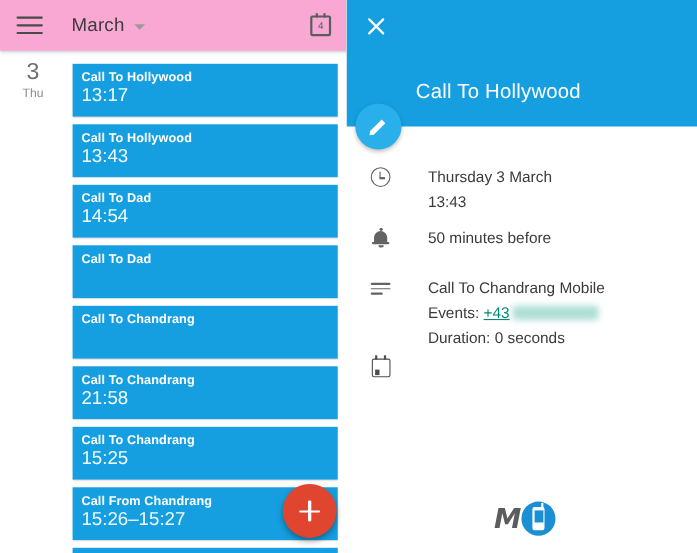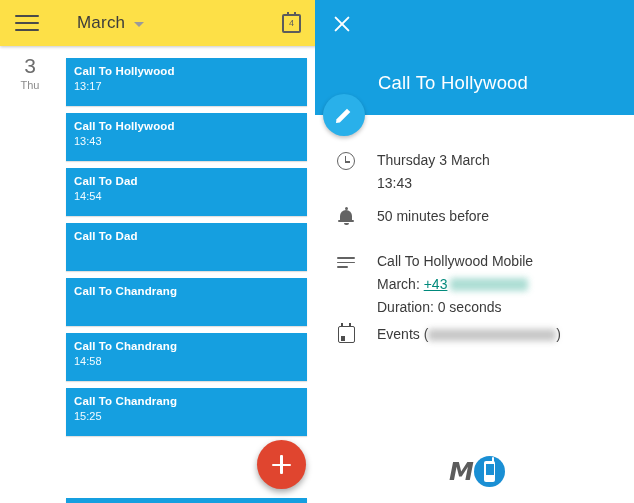--- a/index.html
+++ b/index.html
@@ -13,23 +13,23 @@
 
   
   .left-pane {
     position: absolute; left: 0; top: 0;
     width: 315px; height: 503px;
     background: #ffffff; overflow: hidden;
   }
   .toolbar {
     position: absolute; left: 0; top: 0;
     width: 359px; height: 46px;
-    background: #fde047;
+    background: #f9a8d4;
     box-shadow: 0 1px 3px rgba(0,0,0,0.22);
-    display: flex; align-items: center; gap: 12px;
+    display: flex; align-items: center;
   }
   .hamburger {
     width: 24px; height: 16px;
     margin-left: 15px;
     display: flex; flex-direction: column; justify-content: space-between;
     cursor: pointer;
   }
   .hamburger i { display: block; height: 2px; background: #4a4a4a; border-radius: 1px; }
   .month-wrap {
     margin-left: 26px;
@@ -74,21 +74,21 @@
     position: absolute; left: 66px; top: 50px;
     width: 241px; height: 453px;
   }
   .event-card {
     position: absolute; left: 0; width: 241px; height: 48px;
     background: #159fe0; color: #ffffff;
     padding: 6px 0 0 8px; cursor: pointer;
     box-shadow: 0 1px 1px rgba(0,0,0,0.12);
   }
   .ev-title { font-size: 11.5px; font-weight: bold; line-height: 15px; letter-spacing: .1px; }
-  .ev-time  { font-size: 11px; line-height: 15px; color: #f2fbff; }
+  .ev-time  { font-size: 17px; line-height: 15px; color: #f2fbff; }
 
   .fab {
     position: absolute; left: 257px; top: 440px;
     width: 49px; height: 49px; border-radius: 50%;
     background: #e0452f;
     box-shadow: 0 3px 6px rgba(0,0,0,0.35);
     cursor: pointer; z-index: 6;
   }
   .fab::before, .fab::after {
     content: ""; position: absolute; background: #fff; border-radius: 1px;
@@ -126,21 +126,21 @@
     width: 42px; height: 42px; border-radius: 50%;
     background: #29b0ea;
     box-shadow: 0 2px 4px rgba(0,0,0,0.25);
     cursor: pointer; z-index: 5;
   }
   .edit-fab svg { position: absolute; left: 11px; top: 11px; }
 
   .rows { position: absolute; left: 0; top: 115px; width: 319px; }
   .drow { position: absolute; left: 0; width: 319px; display: flex; }
   .drow .ico { width: 62px; flex: 0 0 62px; display: flex; justify-content: center; padding-top: 3px; }
-  .drow .body { flex: 1; }
+  .drow .body { flex: 1; margin-left: 12px; }
   .dtext { font-size: 14px; color: #3b3b3b; line-height: 23px; }
   .dlink { color: #00897b; text-decoration: underline; font-size: 14px; }
   .blur-chip {
     display: inline-block; vertical-align: -2px;
     height: 13px; border-radius: 2px;
     background: #9fd8cd;
     filter: blur(3px);
     opacity: .85;
   }
   .blur-chip.grey { background: #b9b9b9; filter: blur(3.2px); opacity: .8; }
@@ -241,25 +241,29 @@
           <div class="ev-time">14:54</div>
         </div>
         <div class="event-card" style="top: 173px;">
           <div class="ev-title">Call To Dad</div>
         </div>
         <div class="event-card" style="top: 228px;">
           <div class="ev-title">Call To Chandrang</div>
         </div>
         <div class="event-card" style="top: 283px;">
           <div class="ev-title">Call To Chandrang</div>
-          <div class="ev-time">14:58</div>
+          <div class="ev-time">21:58</div>
         </div>
         <div class="event-card" style="top: 338px;">
           <div class="ev-title">Call To Chandrang</div>
           <div class="ev-time">15:25</div>
+        </div>
+        <div class="event-card" style="top: 393px;">
+          <div class="ev-title">Call From Chandrang</div>
+          <div class="ev-time">15:26–15:27</div>
         </div>
         <div class="event-card" style="top: 448px;"></div>
       </div>
 
     <div class="fab"></div>
   </div>
 
   <div class="right-pane">
 
     <div class="detail-header">
@@ -300,37 +304,34 @@
 
       <div class="drow" style="top:135px">
         <div class="ico">
           <div class="ico-lines">
             <i style="top:4px;width:18px"></i>
             <i style="top:8.5px;width:18px"></i>
             <i style="top:13px;width:11px"></i>
           </div>
         </div>
         <div class="body">
-          <div class="dtext">Call To Hollywood Mobile</div>
+          <div class="dtext">Call To Chandrang Mobile</div>
           <div class="dtext">
-            <span>March: </span><a class="dlink" href="#">+43</a><span class="blur-chip" style="width:78px;margin-left:3px"></span>
+            <span>Events: </span><a class="dlink" href="#">+43</a><span class="blur-chip" style="width:78px;margin-left:3px"></span>
           </div>
           <div class="dtext">Duration: 0 seconds</div>
         </div>
       </div>
 
       <div class="drow" style="top:208px">
         <div class="ico">
             <div class="ico-cal">
               <i></i>
             </div>
           </div>
-        <div class="body">
-          <div class="dtext"><span>Events (</span><span class="blur-chip grey" style="width:128px;height:12px"></span><span>)</span></div>
-        </div>
       </div>
 
     </div>
   </div>
 
   <div class="watermark">
     <span class="wm-text">M</span>
     <span class="wm-badge">
       <span class="ant"></span>
         <span class="ph"></span>

